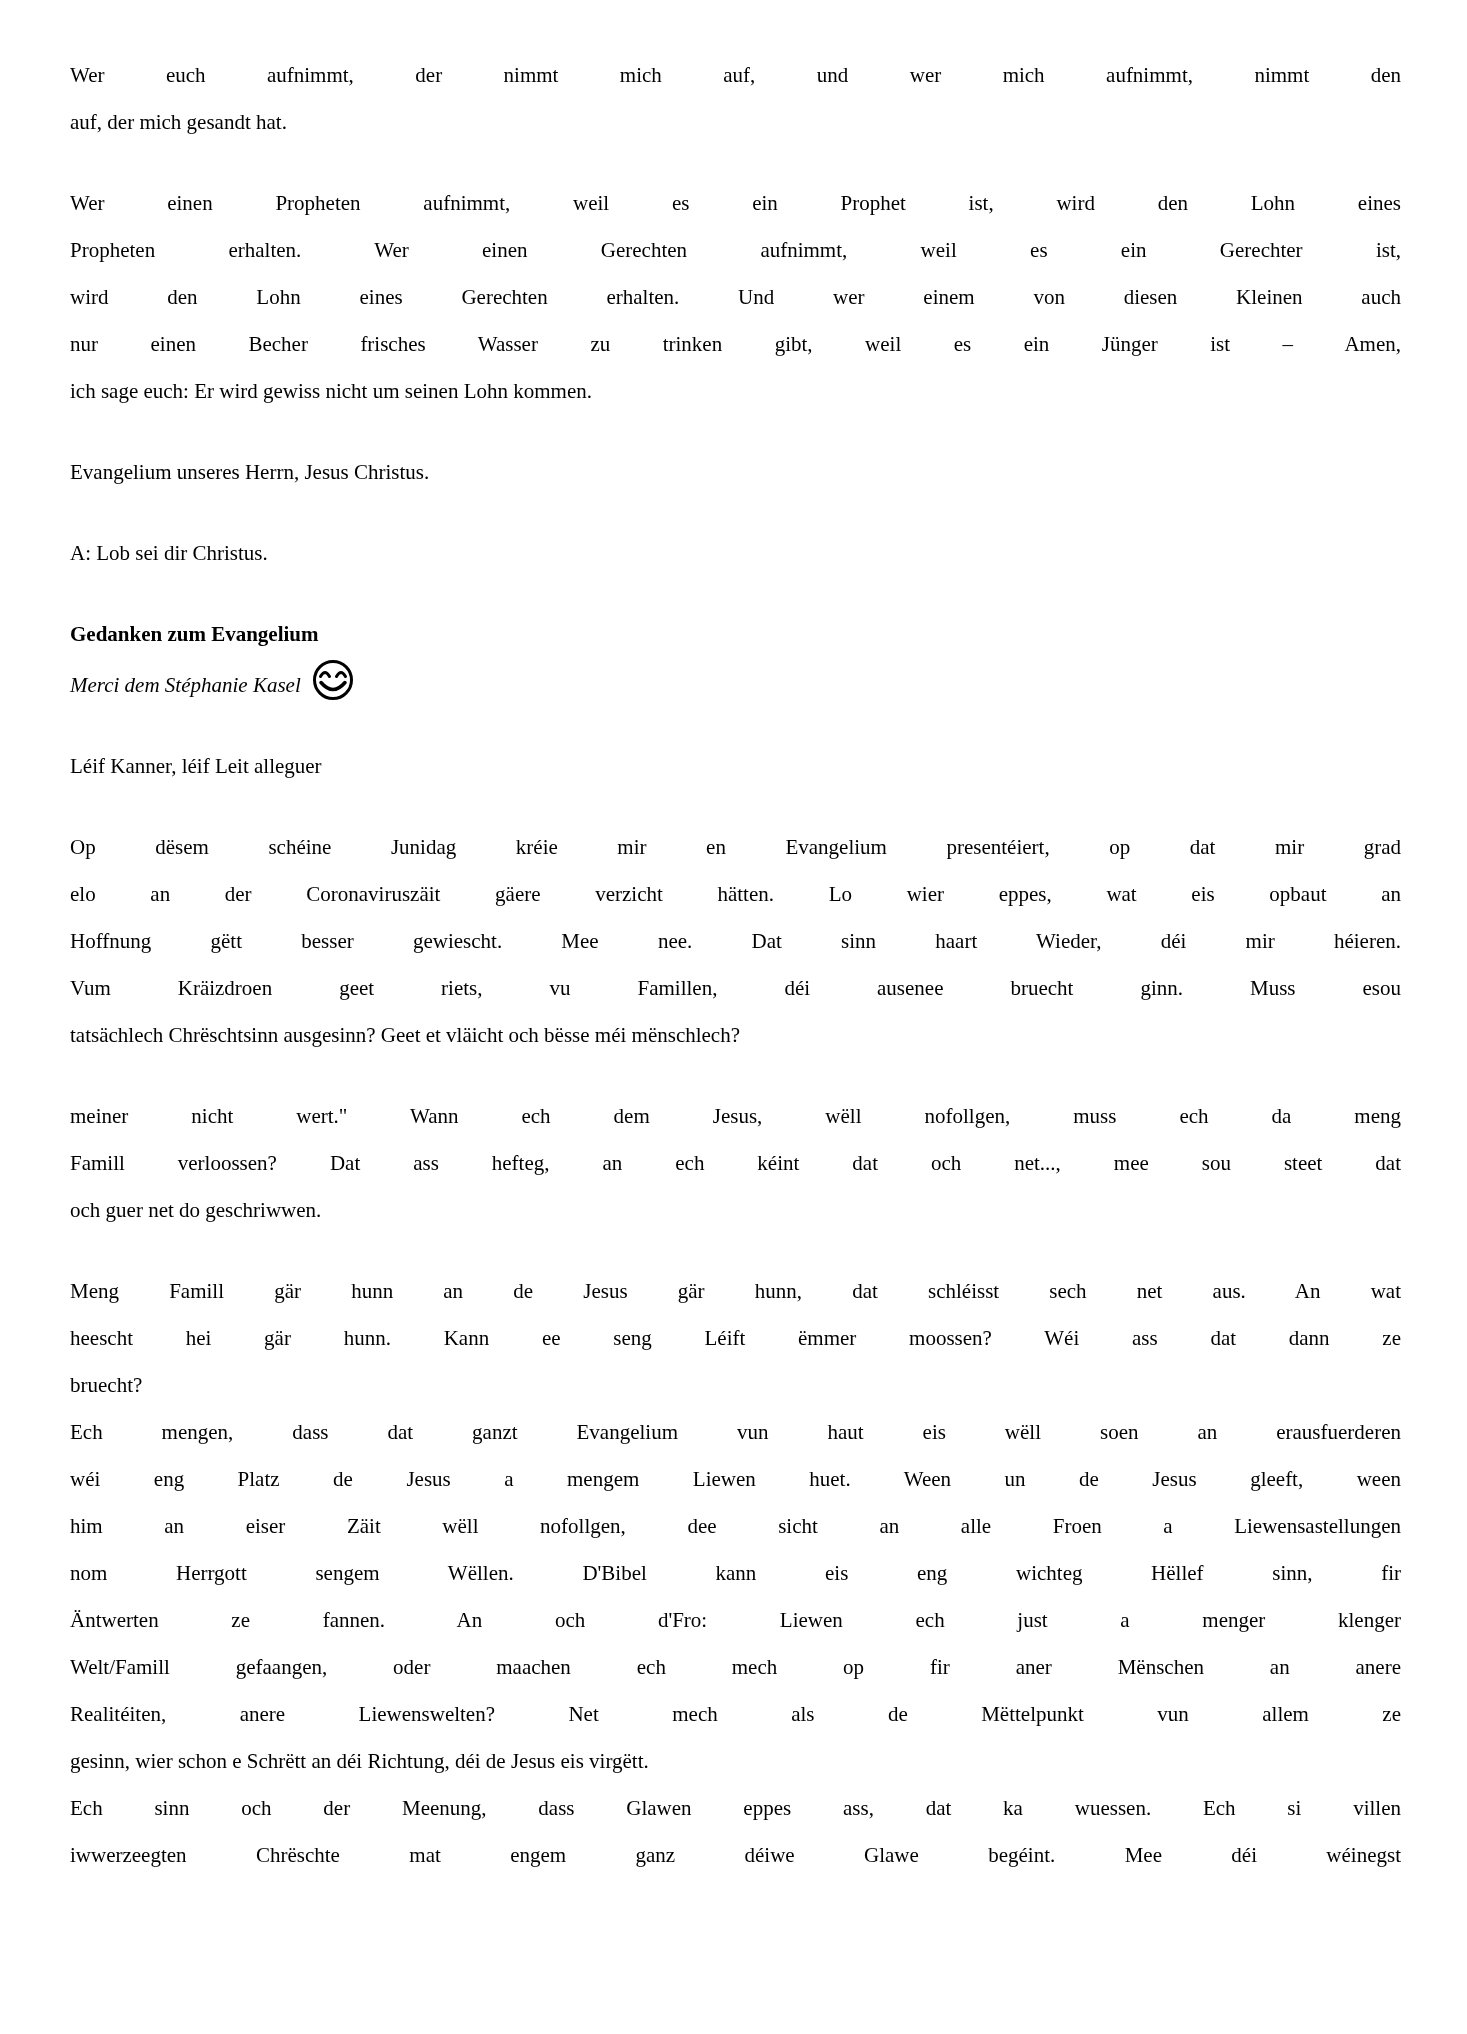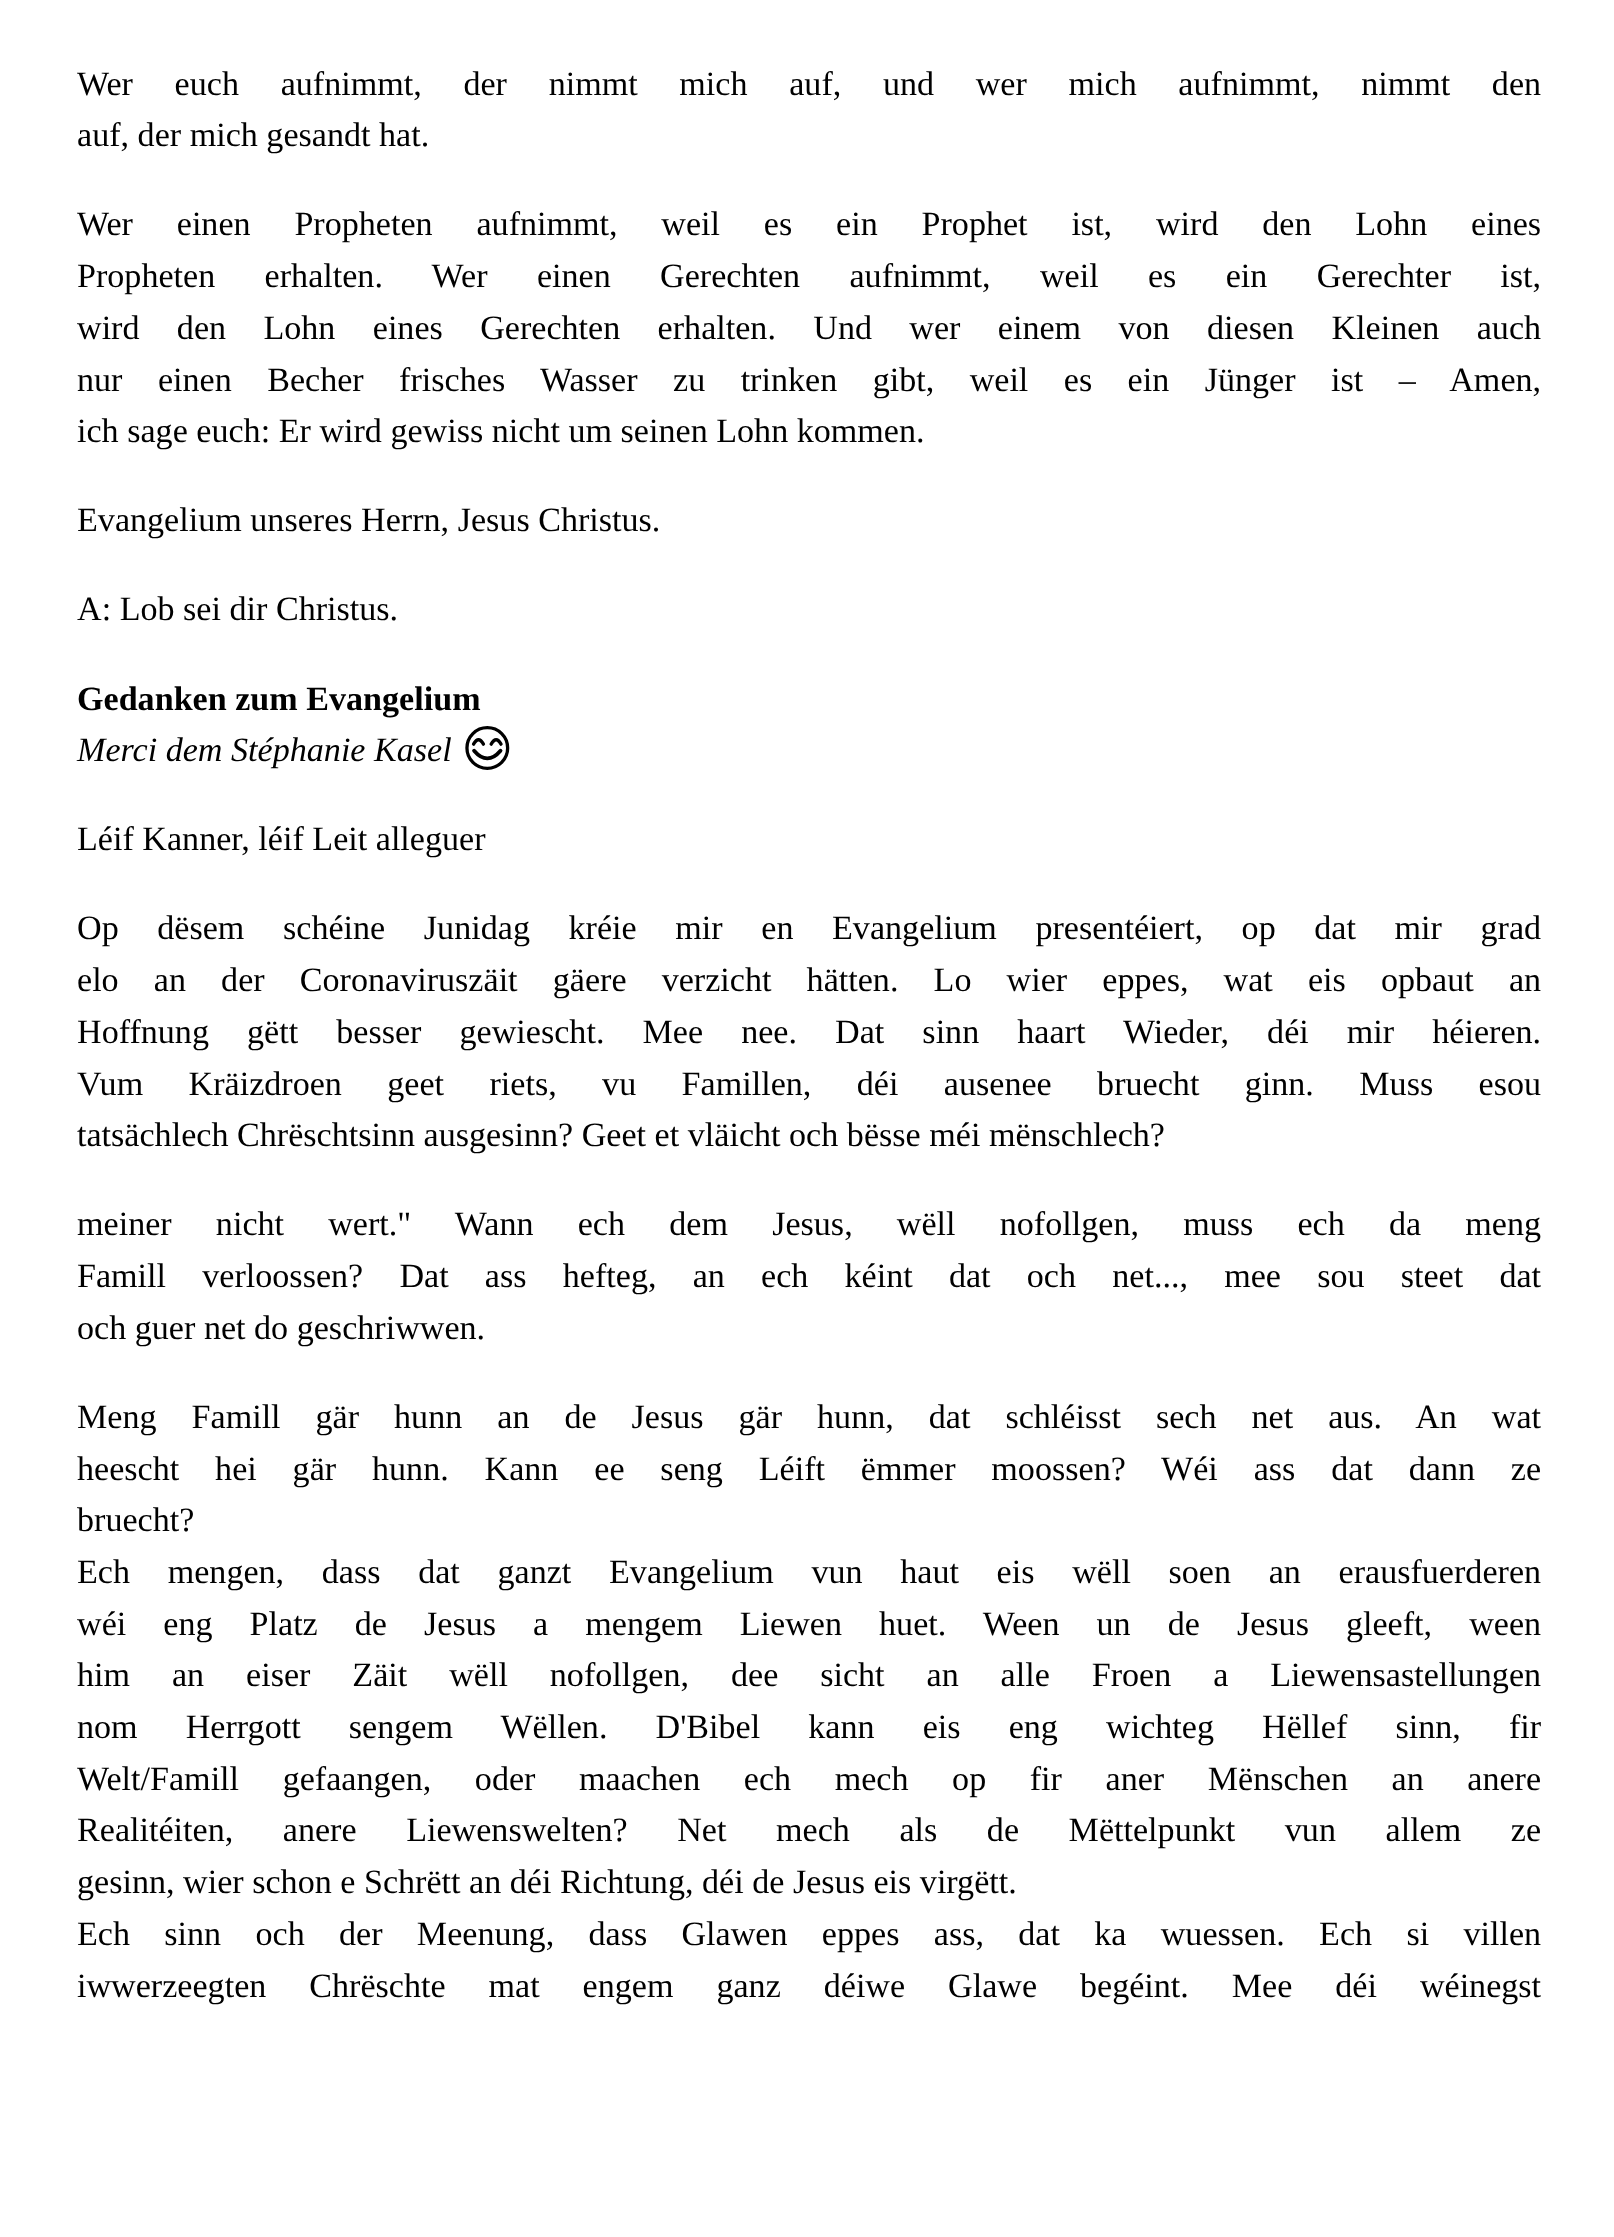--- a/index.html
+++ b/index.html
@@ -4,21 +4,21 @@
 <style>
   * { margin: 0; padding: 0; box-sizing: border-box; }
   html, body { background: #ffffff; }
   .page {
     position: relative;
     width: 1467px;
     height: 2034px;
     background: #ffffff;
     color: #000000;
     font-family: "Liberation Serif", "DejaVu Serif", serif;
-    font-size: 31px;
+    font-size: 21px;
     padding: 52px 66px 0 70px;
     overflow: hidden;
   }
   .ln {
     line-height: 47px;
     min-height: 47px;
   }
   
   .j {
     text-align: justify;
@@ -95,20 +95,21 @@
     <div class="ln j">Meng Famill gär hunn an de Jesus gär hunn, dat schléisst sech net aus. An wat</div>
     <div class="ln j">heescht hei gär hunn. Kann ee seng Léift ëmmer moossen? Wéi ass dat dann ze</div>
     <div class="ln">bruecht?</div>
   </div>
 
   <div class="para flush">
     <div class="ln j">Ech mengen, dass dat ganzt Evangelium vun haut eis wëll soen an erausfuerderen</div>
     <div class="ln j">wéi eng Platz de Jesus a mengem Liewen huet. Ween un de Jesus gleeft, ween</div>
     <div class="ln j">him an eiser Zäit wëll nofollgen, dee sicht an alle Froen a Liewensastellungen</div>
     <div class="ln j">nom Herrgott sengem Wëllen. D'Bibel kann eis eng wichteg Hëllef sinn, fir</div>
+    <div class="ln j">Äntwerten ze fannen. An och d'Fro: Liewen ech just a menger klenger</div>
     <div class="ln j">Welt/Famill gefaangen, oder maachen ech mech op fir aner Mënschen an anere</div>
     <div class="ln j">Realitéiten, anere Liewenswelten? Net mech als de Mëttelpunkt vun allem ze</div>
     <div class="ln">gesinn, wier schon e Schrëtt an déi Richtung, déi de Jesus eis virgëtt.</div>
   </div>
 
   <div class="para flush">
     <div class="ln j">Ech sinn och der Meenung, dass Glawen eppes ass, dat ka wuessen. Ech si villen</div>
     <div class="ln j">iwwerzeegten Chrëschte mat engem ganz déiwe Glawe begéint. Mee déi wéinegst</div>
   </div>
 

